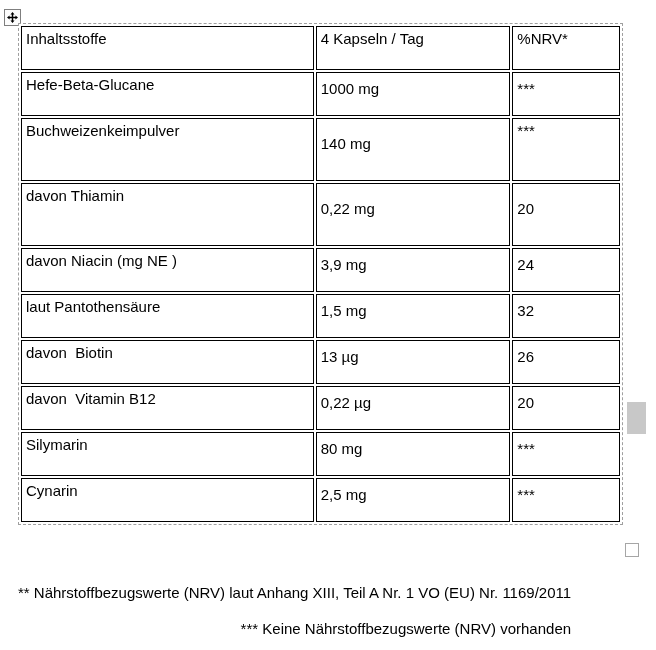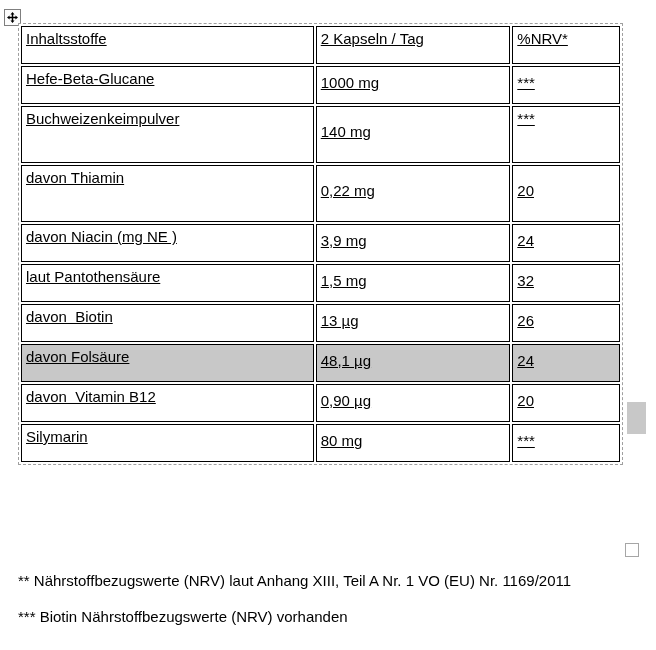--- a/index.html
+++ b/index.html
@@ -33,26 +33,25 @@
 
   table.nutrition {
     border-collapse: separate;
     border-spacing: 2.5px;
     table-layout: fixed;
     width: 100%;
   }
   table.nutrition td {
     border: 1.5px solid #000;
     background: #fff;
-    padding: 2px 4px 8px 4px;
+    padding: 2px 4px 14px 4px;
     font-size: 15px;
     line-height: 19px;
     overflow: hidden;
     height: 26px;
-    text-decoration: underline;
   }
   tr.tall td { height: 45px; }
   td.c1 { vertical-align: top; white-space: pre-wrap; }
   td.c2, td.c3 { vertical-align: middle; }
   tr.hdr td { vertical-align: top; }
   tr.selected td { background: #c8c8c8; }
 
   
   .selection-ext {
     position: absolute; left: 627px; top: 402px;
@@ -66,21 +65,21 @@
     width: 12px; height: 12px;
     border: 1px solid #a6a6a6;
     background: #fff;
     box-sizing: content-box;
   }
 
   .footnotes {
     position: absolute; left: 18px; top: 571px;
     font-size: 15px; line-height: 19px;
   }
-  .footnotes p { margin: 0 0 17px 0; }
+  .footnotes p { margin: 12px 0 17px 0; text-align: right; }
 </style>
 </head>
 <body>
 
 <div class="move-handle">
   <span style="display:flex;">
     <svg width="11" height="11" viewBox="0 0 12 12" aria-hidden="true">
       <path d="M6 0 L8.2 2.8 L6.8 2.8 L6.8 5.2 L9.2 5.2 L9.2 3.8 L12 6 L9.2 8.2 L9.2 6.8 L6.8 6.8 L6.8 9.2 L8.2 9.2 L6 12 L3.8 9.2 L5.2 9.2 L5.2 6.8 L2.8 6.8 L2.8 8.2 L0 6 L2.8 3.8 L2.8 5.2 L5.2 5.2 L5.2 2.8 L3.8 2.8 Z" fill="#000"></path>
     </svg>
   </span>
@@ -89,21 +88,21 @@
 <div class="table-wrap">
   <table class="nutrition">
     <colgroup>
       <col style="width:49.2%">
         <col style="width:32.7%">
         <col style="width:18.1%">
     </colgroup>
     <tbody>
       <tr class="hdr">
         <td class="c1">Inhaltsstoffe</td>
-        <td class="c2">2 Kapseln / Tag</td>
+        <td class="c2">4 Kapseln / Tag</td>
         <td class="c3">%NRV*</td>
       </tr>
       <tr>
         <td class="c1">Hefe-Beta-Glucane</td>
         <td class="c2">1000 mg</td>
         <td class="c3">***</td>
       </tr>
       <tr class="tall">
         <td class="c1">Buchweizenkeimpulver</td>
         <td class="c2">140 mg</td>
@@ -122,39 +121,39 @@
       <tr>
         <td class="c1">laut Pantothensäure</td>
         <td class="c2">1,5 mg</td>
         <td class="c3">32</td>
       </tr>
       <tr>
         <td class="c1">davon  Biotin</td>
         <td class="c2">13 µg</td>
         <td class="c3">26</td>
       </tr>
-      <tr class="selected">
-        <td class="c1">davon Folsäure</td>
-        <td class="c2">48,1 µg</td>
-        <td class="c3">24</td>
-      </tr>
       <tr>
         <td class="c1">davon  Vitamin B12</td>
-        <td class="c2">0,90 µg</td>
+        <td class="c2">0,22 µg</td>
         <td class="c3">20</td>
       </tr>
       <tr>
         <td class="c1">Silymarin</td>
         <td class="c2">80 mg</td>
+        <td class="c3">***</td>
+      </tr>
+      <tr>
+        <td class="c1">Cynarin</td>
+        <td class="c2">2,5 mg</td>
         <td class="c3">***</td>
       </tr>
     </tbody>
   </table>
 </div>
 
 <div class="selection-ext"></div>
 
 <div class="resize-handle"></div>
 
 <div class="footnotes">
   <p>** Nährstoffbezugswerte (NRV) laut Anhang XIII, Teil A Nr. 1 VO (EU) Nr. 1169/2011</p>
-  <p>*** Biotin Nährstoffbezugswerte (NRV) vorhanden</p>
+  <p>*** Keine Nährstoffbezugswerte (NRV) vorhanden</p>
 </div>
 
 </body></html>

